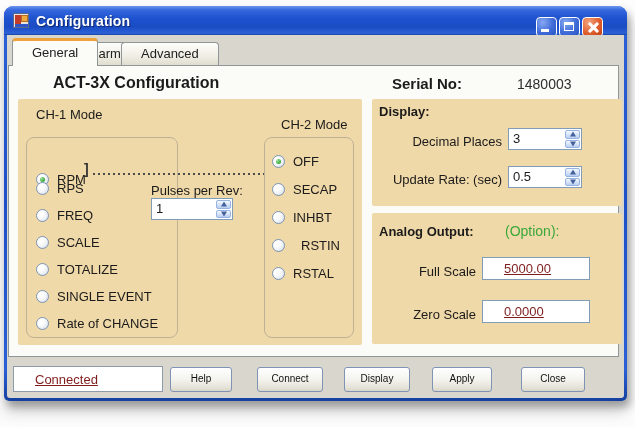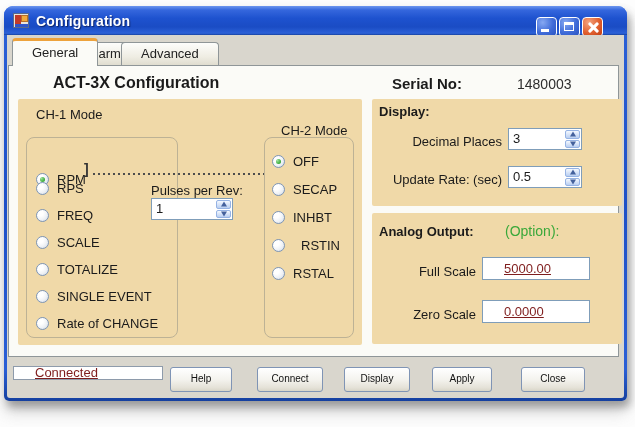--- a/index.html
+++ b/index.html
@@ -90,21 +90,21 @@
   .arr { position:absolute; left:50%; top:50%; width:0; height:0; transform:translate(-50%,-50%); }
   .arr.up { border-left:3.5px solid transparent; border-right:3.5px solid transparent; border-bottom:5px solid #44619c; }
   .arr.dn { border-left:3.5px solid transparent; border-right:3.5px solid transparent; border-top:5px solid #44619c; }
 
   .textfield { position:absolute; border:1px solid #7f9db9; background:#fff; z-index:9;
     font-family:"Liberation Sans", sans-serif; font-size:13px; padding:2px 21px; color:#7f1d1d;text-decoration:underline; }
   .label-right { position:absolute; text-align:right; font-size:13px; z-index:8; }
   .option-green { position:absolute; font-size:14px; z-index:8; font-weight:normal; }
 
   
-  .statusbox { left:13px; top:366px; width:150px; height:14px; line-height:20px; border:1px solid #8e9bab; }
+  .statusbox { left:13px; top:366px; width:150px; height:26px; line-height:20px; border:1px solid #8e9bab; }
   .btn { position:absolute; top:367px; height:25px; border:1px solid #7f94b5; border-radius:3px; z-index:9; cursor:pointer;
     background:linear-gradient(180deg,#ffffff 0%,#f4f3ee 50%,#e5e2d8 85%,#d9d5c8 100%);
     box-shadow:inset 0 1px 0 #fff; font-size:10px; text-align:center; line-height:22px; color:#111; }
   .btn-help    { left:170px; width:62px; }
   .btn-connect { left:257px; width:66px; }
   .btn-display { left:344px; width:66px; }
   .btn-apply   { left:432px; width:60px; }
   .btn-close   { left:521px; width:64px; }
 </style>
 </head>
@@ -137,21 +137,21 @@
   <div class="tab tab2">Alarms</div>
   <div class="tab tab3">Advanced</div>
   <div class="tabpage"></div>
 
   <div class="main-title">ACT-3X Configuration</div>
   <div class="serial-label">Serial No:</div>
   <div class="serial-value">1480003</div>
 
   <div class="panel panel-ch"></div>
   <div class="sec-label" style="left:36px; top:107px;">CH-1 Mode</div>
-  <div class="sec-label" style="left:281px; top:123px;text-align:center;">CH-2 Mode</div>
+  <div class="sec-label" style="left:281px; top:117px;text-align:center;">CH-2 Mode</div>
   <div class="groupbox gb-ch1"></div>
   <div class="groupbox gb-ch2"></div>
 
   <div class="radio-row" style="left:36px; top:172px;">
     <span class="rb on"></span>
     <span>RPM</span>
   </div>
   <div class="radio-row" style="left:36px; top:181px;">
     <span class="rb"></span>
     <span>RPS</span>

